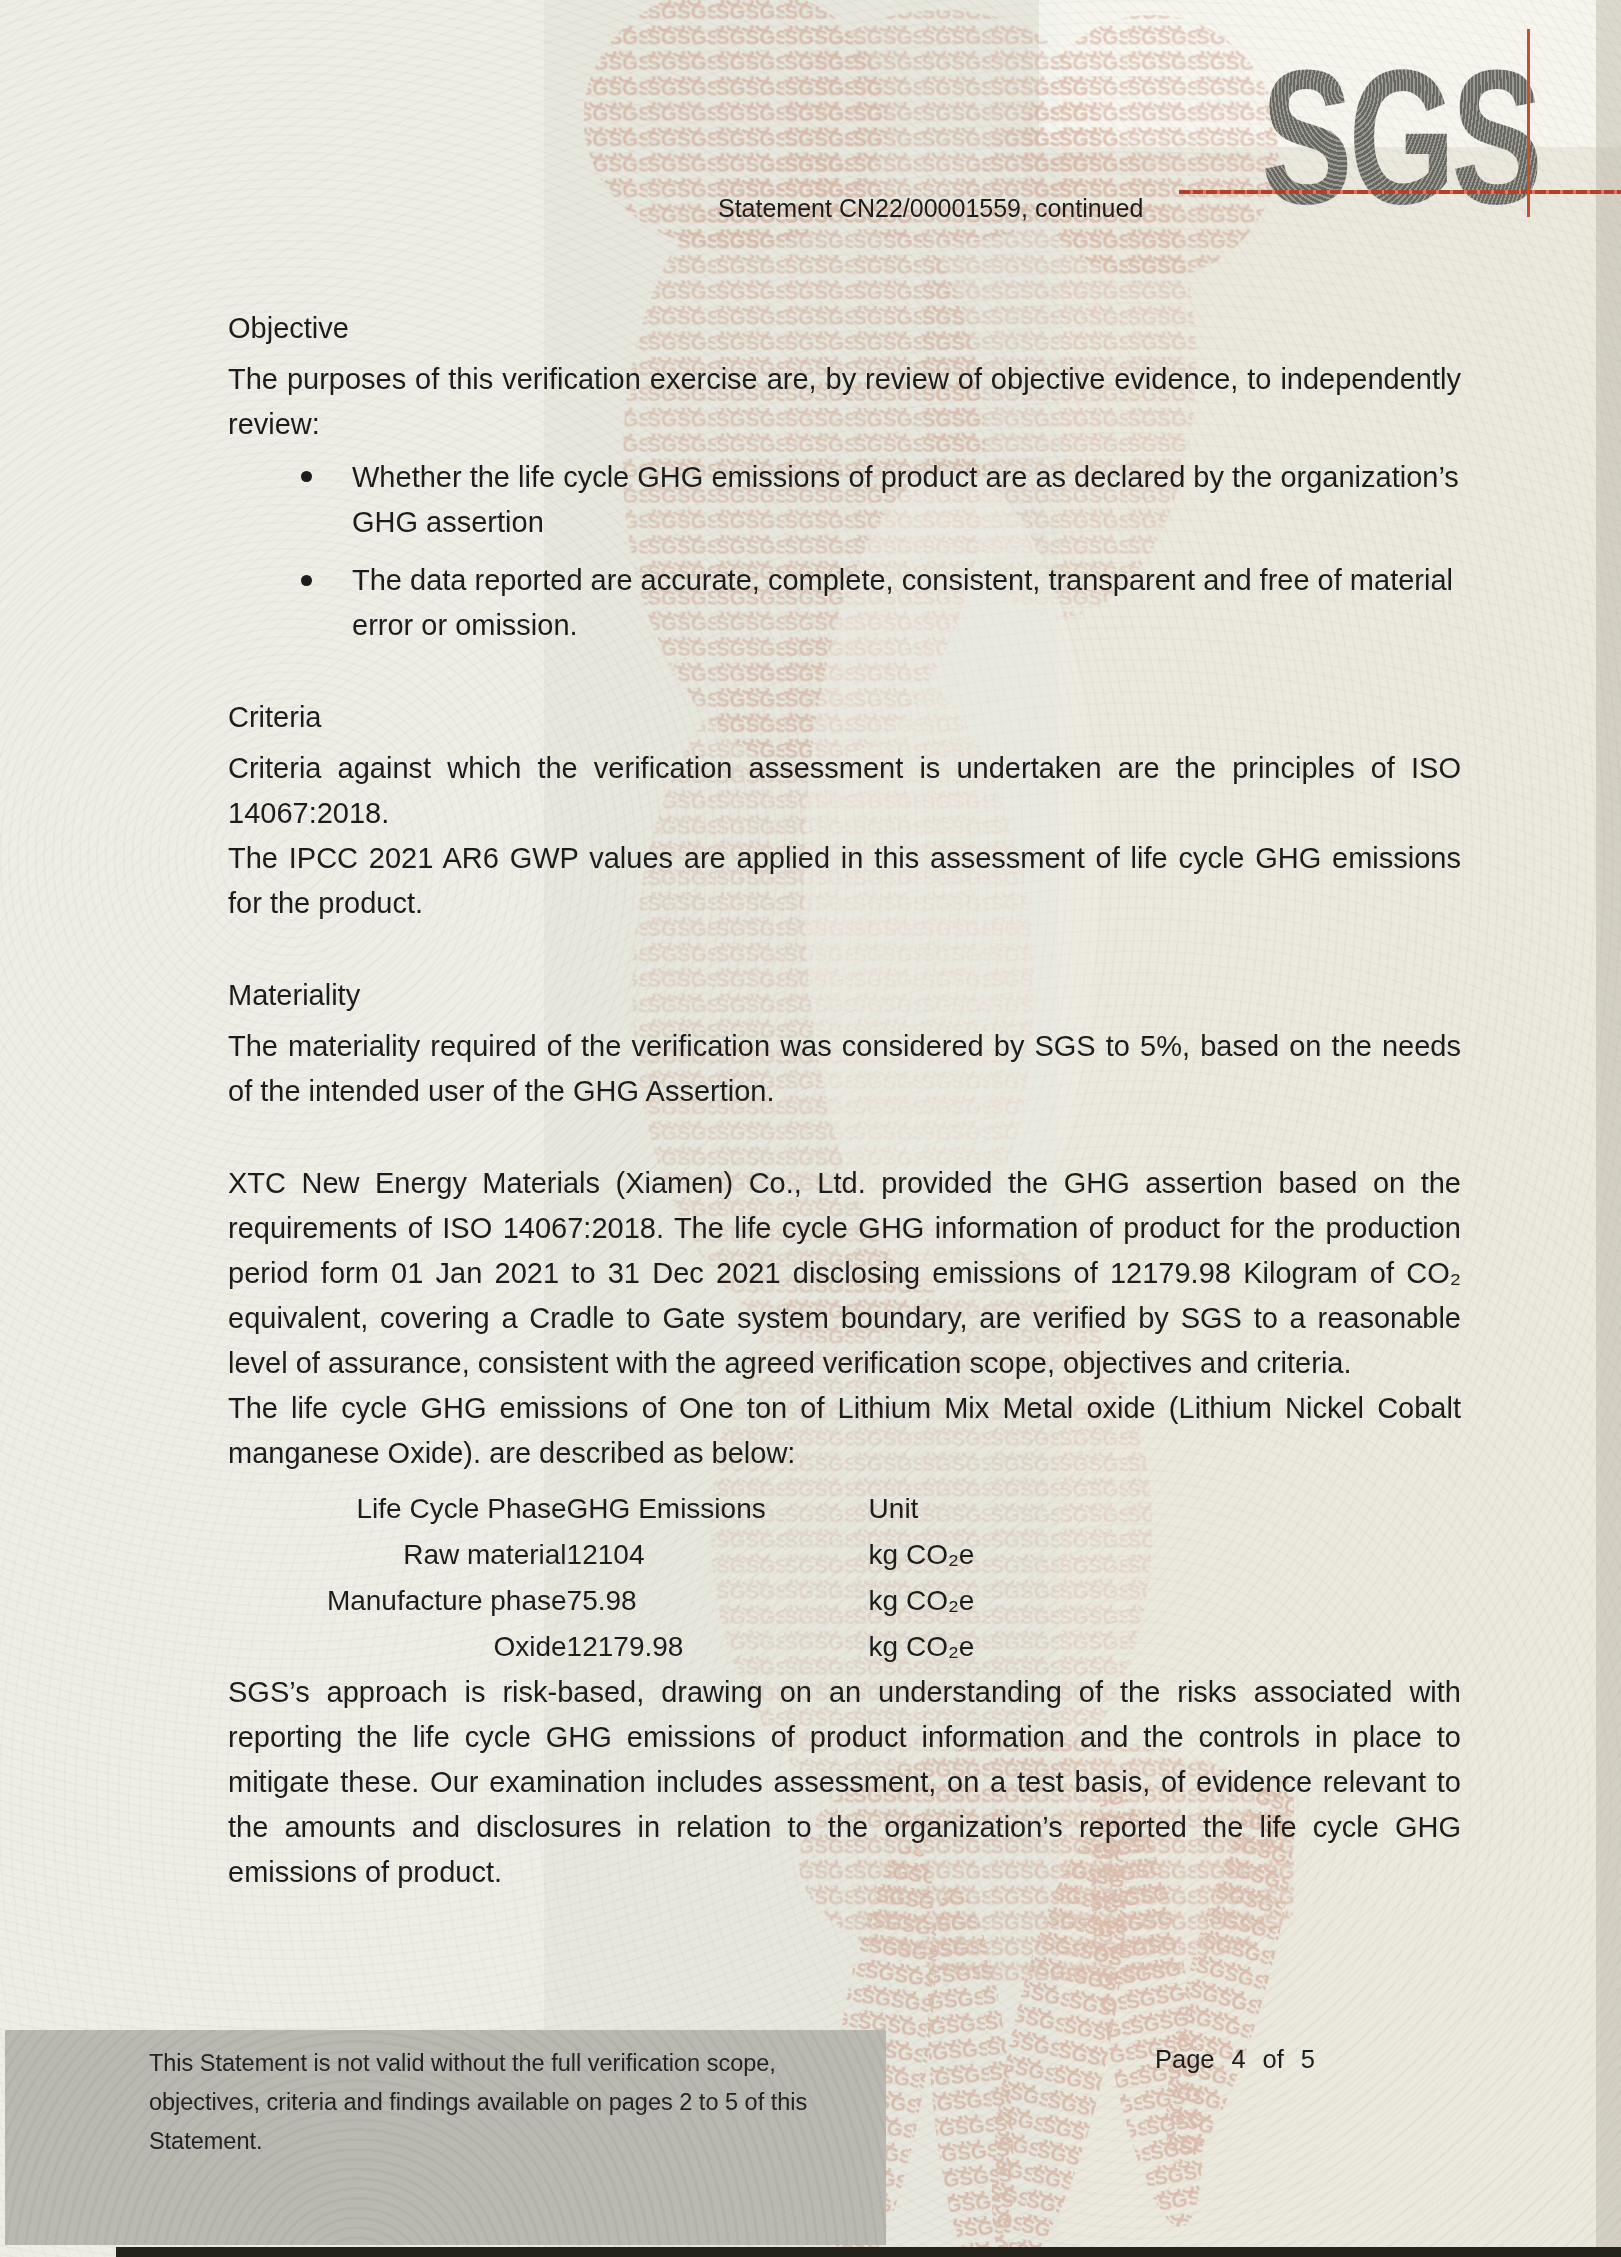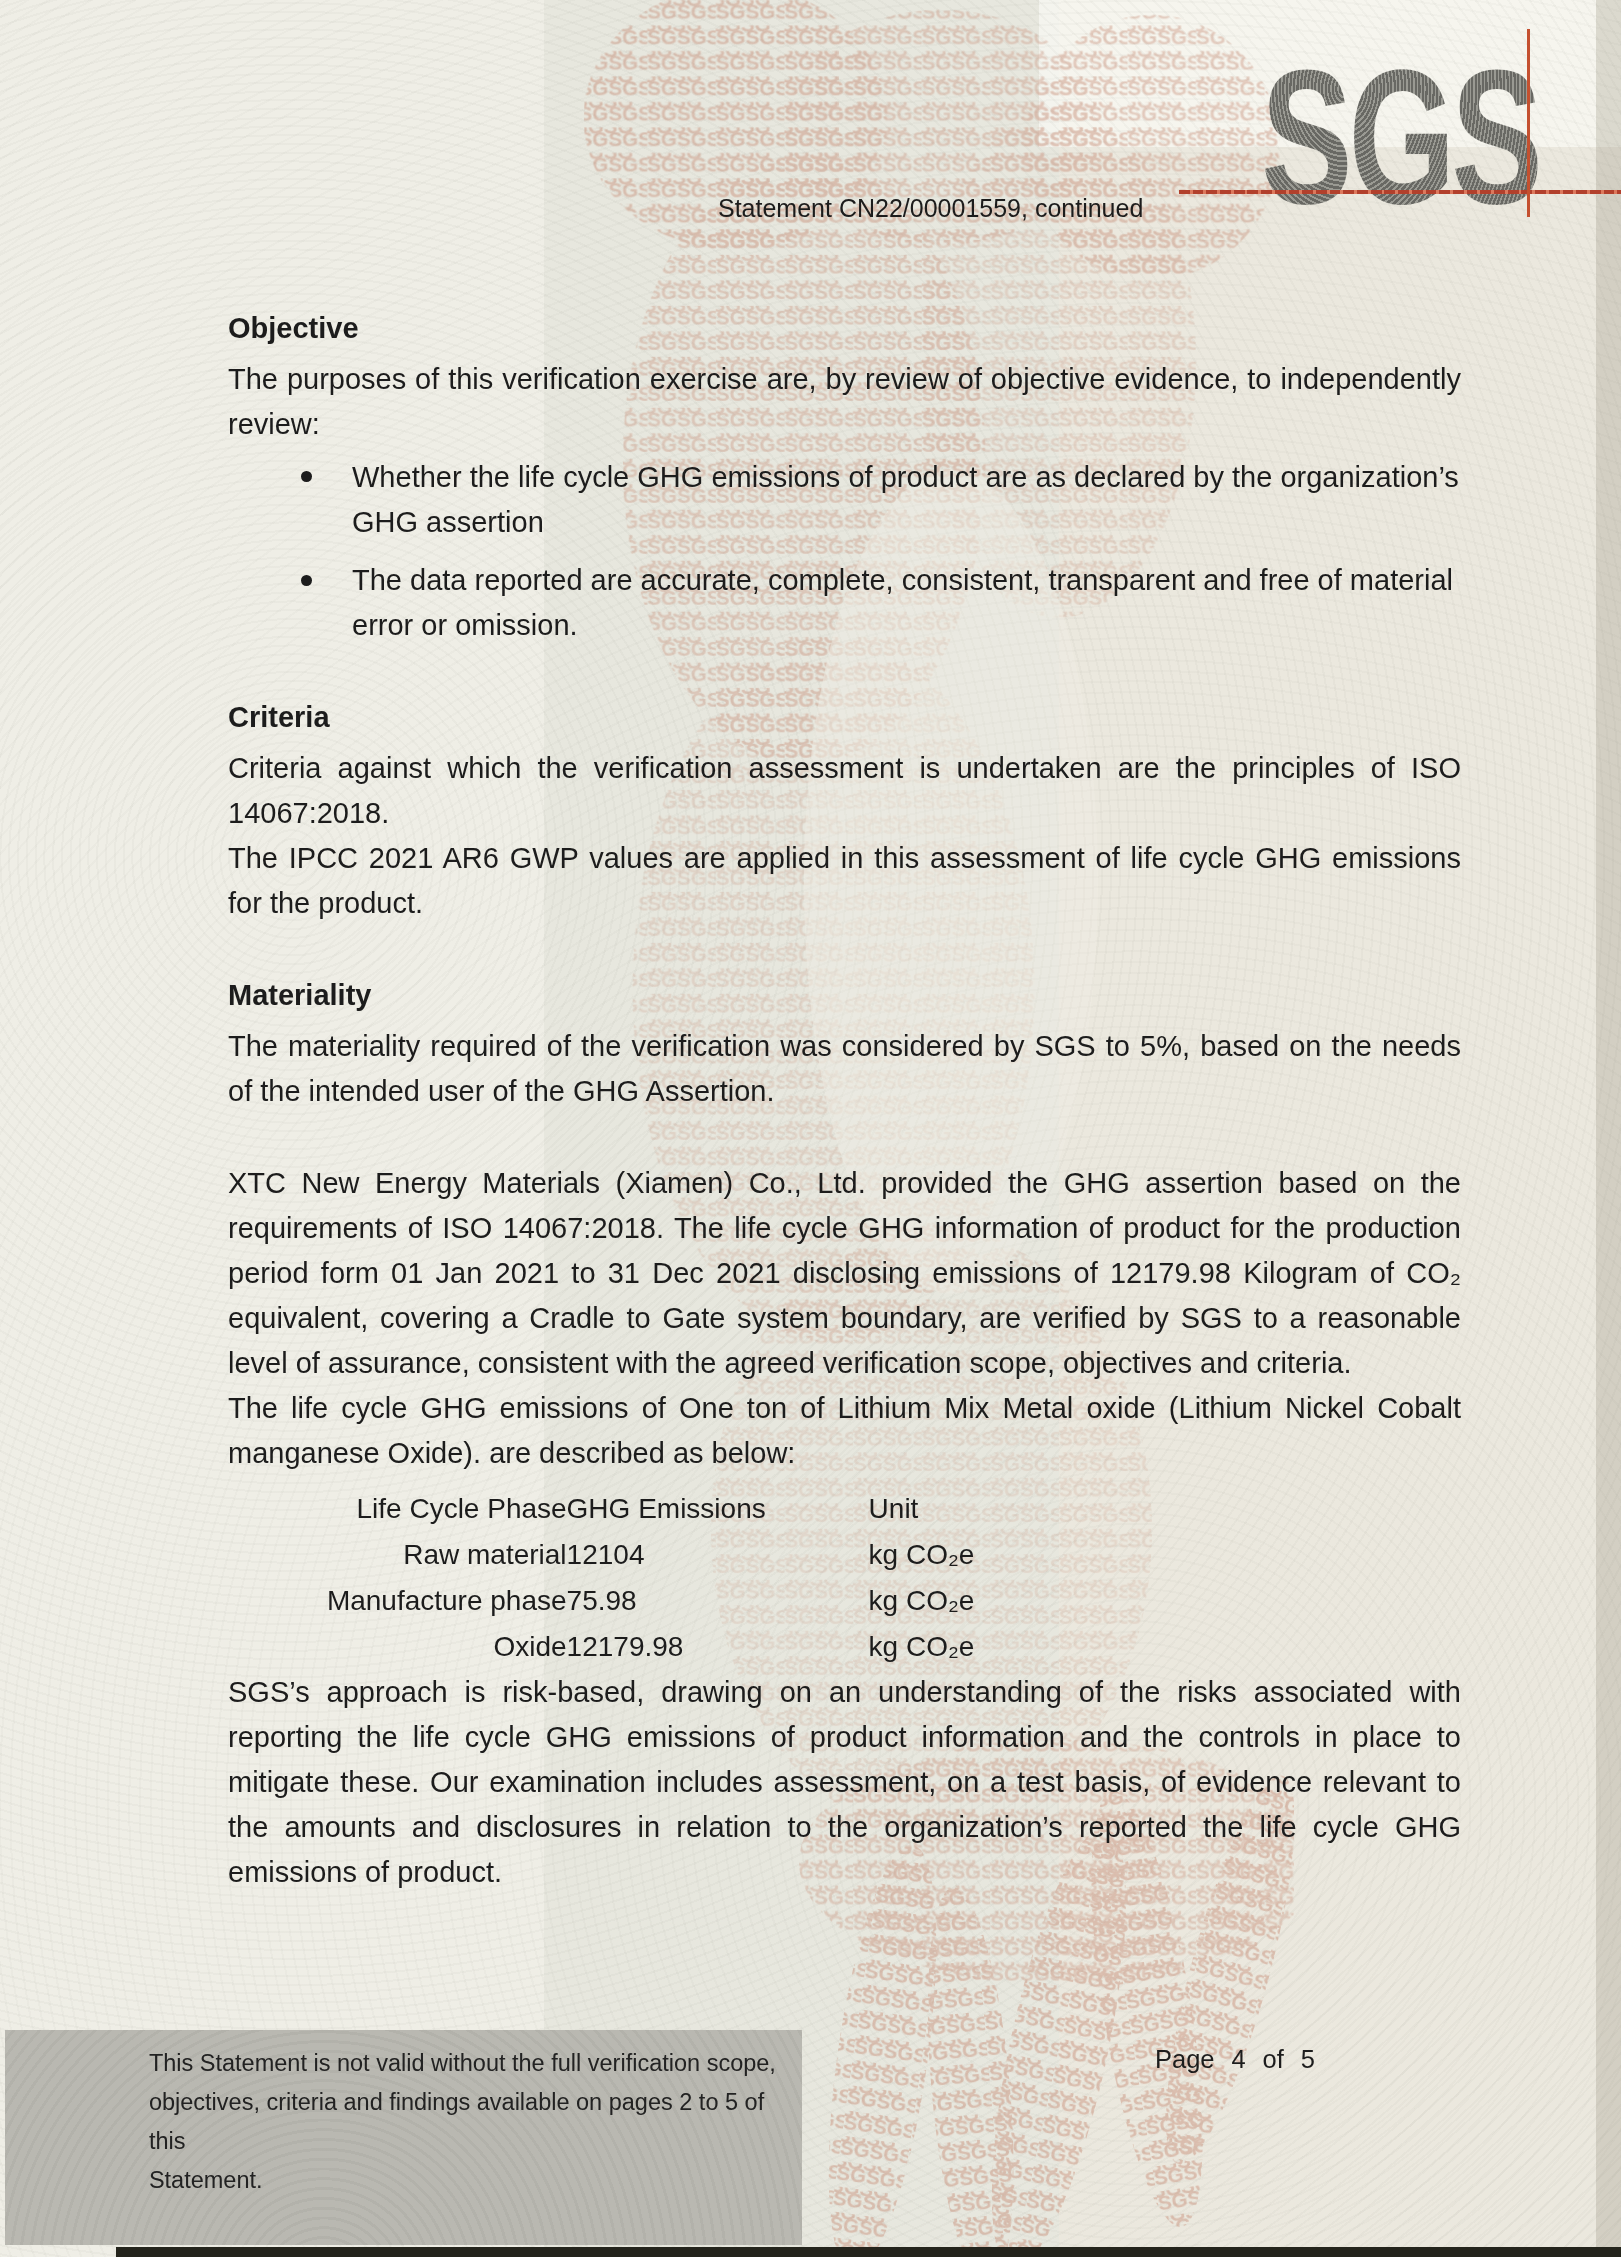--- a/index.html
+++ b/index.html
@@ -36,40 +36,40 @@
   }
   .crosshair-h{
     position:absolute;left:1179px;top:190px;width:442px;height:3.9px;
     background:repeating-linear-gradient(90deg,#b2402c 0 10.8px,#dd795d 10.8px 13.7px);
   }
   .crosshair-v{position:absolute;left:1527px;top:29px;width:2.9px;height:188px;background:#c4502f;}
   
   .doc-header{position:absolute;left:718px;top:194px;font-size:25px;}
   
   .content{position:absolute;left:228px;top:306px;width:1233px;font-size:29px;line-height:45px;}
-  .content h2{font-size:29px;line-height:45px;margin:0 0 5.9px 0;font-weight:bold;}
+  .content h2{font-size:29px;line-height:45px;margin:0 0 5.9px 0;font-weight:normal;}
   .content p{margin:0;}
   .just{text-align:justify;}
   .sec{margin-top:47px;}
   .sec:first-child{margin-top:0;}
   ul.bullets{list-style:none;margin:7.8px 0 0 0;padding:0;}
   ul.bullets li{position:relative;padding-left:124px;margin-bottom:13.7px;}
   ul.bullets li .dot{
     position:absolute;left:73px;top:16.7px;width:10.8px;height:10.8px;border-radius:50%;background:#1c1c1c;
   }
   
   .tbl{margin:9.8px 0 0 19.6px;font-size:28px;}
   .t-row{display:flex;height:46px;align-items:center;}
   .t-c1{width:319px;text-align:right;}
   .t-c2{width:302px;}
   .t-c3{flex:1;}
   .closing{margin-top:43px;}
   
   .footer-box{
-    position:absolute;left:4.9px;top:2030px;width:797px;height:215px;background:#b9b8b1;
+    position:absolute;left:4.9px;top:2030px;width:881px;height:215px;background:#b9b8b1;
     background-image:repeating-radial-gradient(circle at 40% 120%, rgba(90,92,84,0.07) 0 2.9px, rgba(0,0,0,0) 2.9px 9.8px);
   }
   .footer-text{position:absolute;left:144px;top:13.7px;font-size:23.5px;line-height:39px;color:#222;}
   .page-num{position:absolute;left:1155px;top:2045px;font-size:25.5px;word-spacing:9.8px;}
   .bottom-strip{position:absolute;left:116px;top:2247px;width:1506px;height:10.8px;background:#24241c;}
 </style>
 </head>
 <body>
 
 <div class="band-mid"></div>

